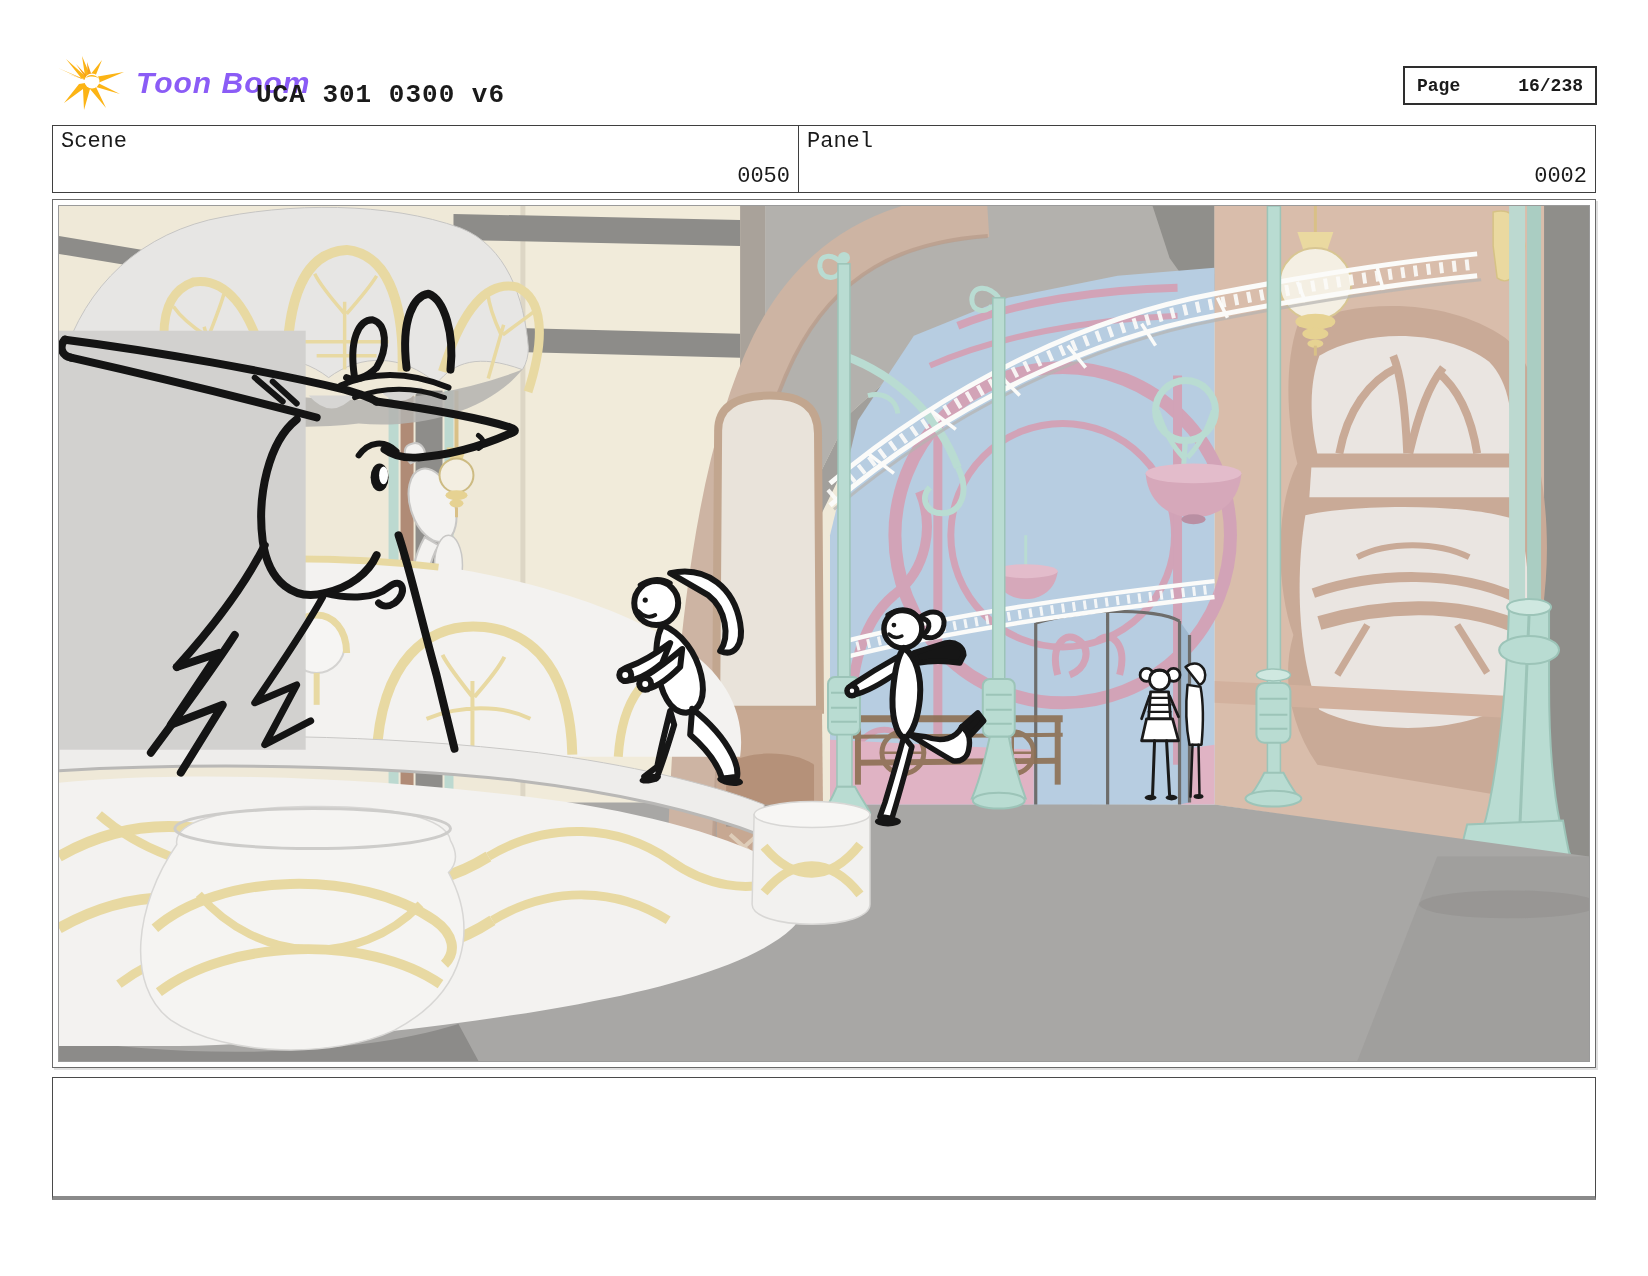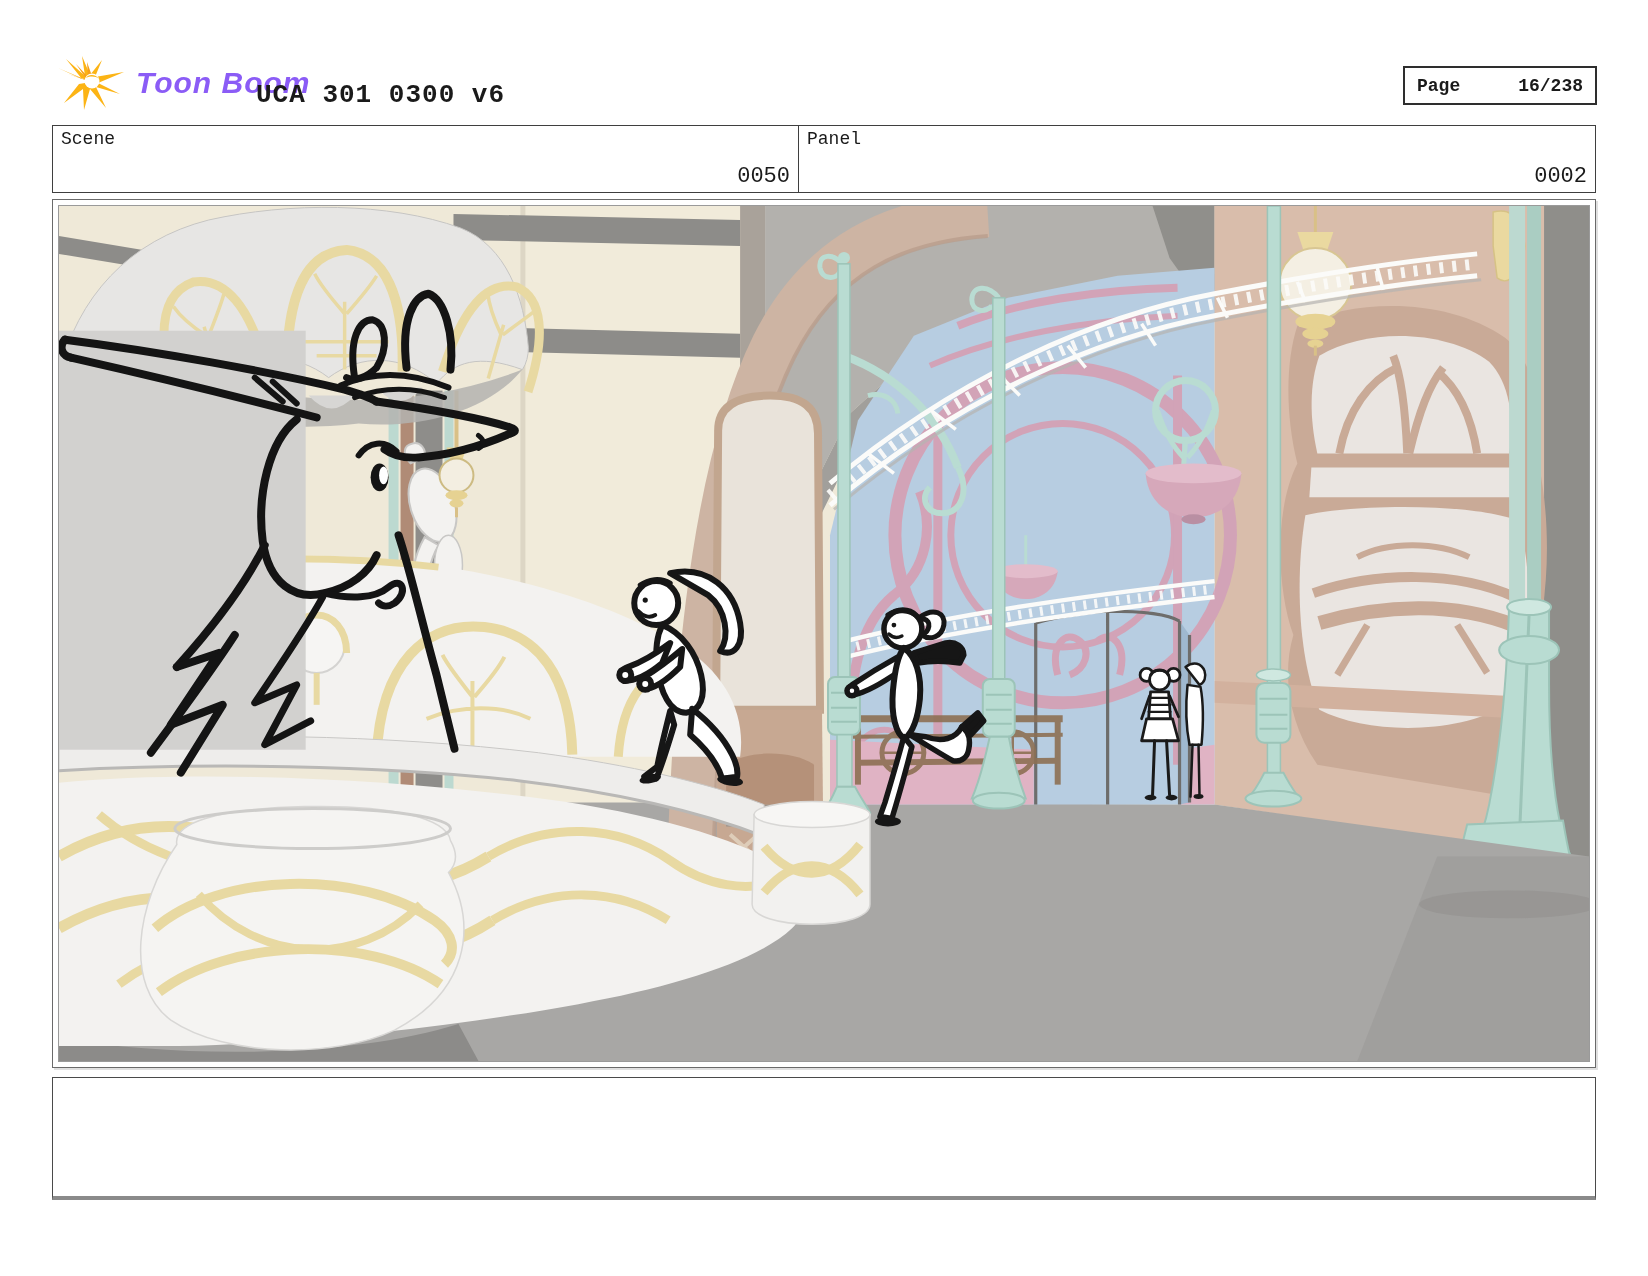--- a/index.html
+++ b/index.html
@@ -11,21 +11,21 @@
              font-size:30px;color:#8b5cf6;letter-spacing:1px;}
   .hdr-title{position:absolute;left:256px;top:80px;font-size:26px;font-weight:700;letter-spacing:1px;}
   .page-box{position:absolute;left:1403px;top:66px;width:194px;height:39px;border:2px solid #2e2e2e;
             box-sizing:border-box;display:flex;align-items:center;justify-content:space-between;
             padding:0 12px;font-size:18px;font-weight:700;}
   .info-table{position:absolute;left:52px;top:125px;width:1544px;height:68px;border:1.5px solid #3f3f3f;
               box-sizing:border-box;display:flex;}
   .info-cell{position:relative;height:100%;box-sizing:border-box;}
   .info-cell.scene{width:746px;border-right:1.5px solid #3f3f3f;}
   .info-cell.panel{flex:1;}
-  .cell-label{position:absolute;left:8px;top:3px;font-size:18px;}
+  .cell-label{position:absolute;left:8px;top:3px;font-size:22px;}
   .cell-number{position:absolute;right:8px;bottom:3px;font-size:22px;margin-top:10px;}
   .panel-box{position:absolute;left:52px;top:199px;width:1544px;height:869px;border:1px solid #6a6a6a;
              box-sizing:border-box;background:#fff;box-shadow:2px 2px 0 rgba(0,0,0,0.12);}
   .artwork-frame{position:absolute;left:5px;top:5px;right:5px;bottom:5px;border:1px solid #9a9a9a;}
   .artwork-frame svg{display:block;width:100%;height:100%;}
   .caption-box{position:absolute;left:52px;top:1077px;width:1544px;height:123px;
                border:1.5px solid #4a4a4a;border-bottom:4px solid #8a8a8a;box-sizing:border-box;
                background:#fff;font-size:20px;padding:6px 10px;}
 </style>
 </head>

